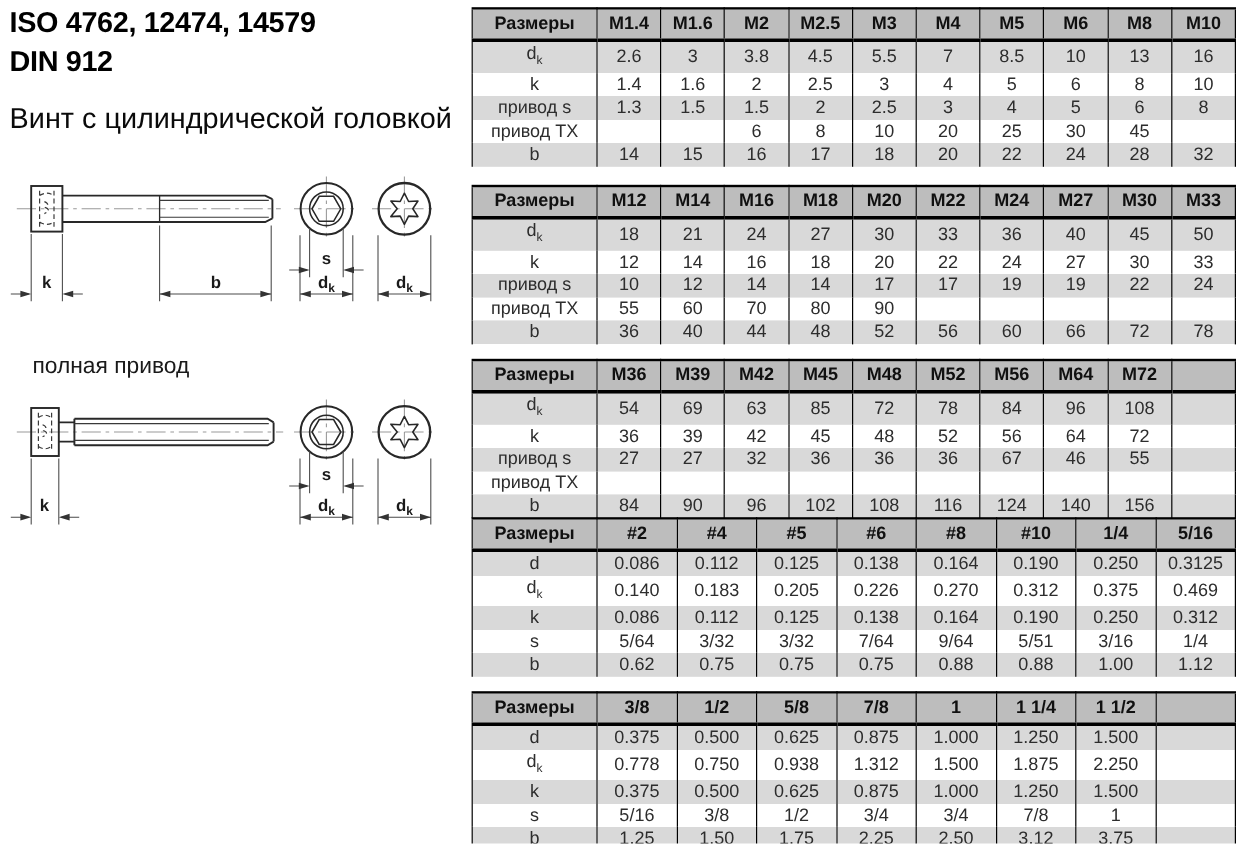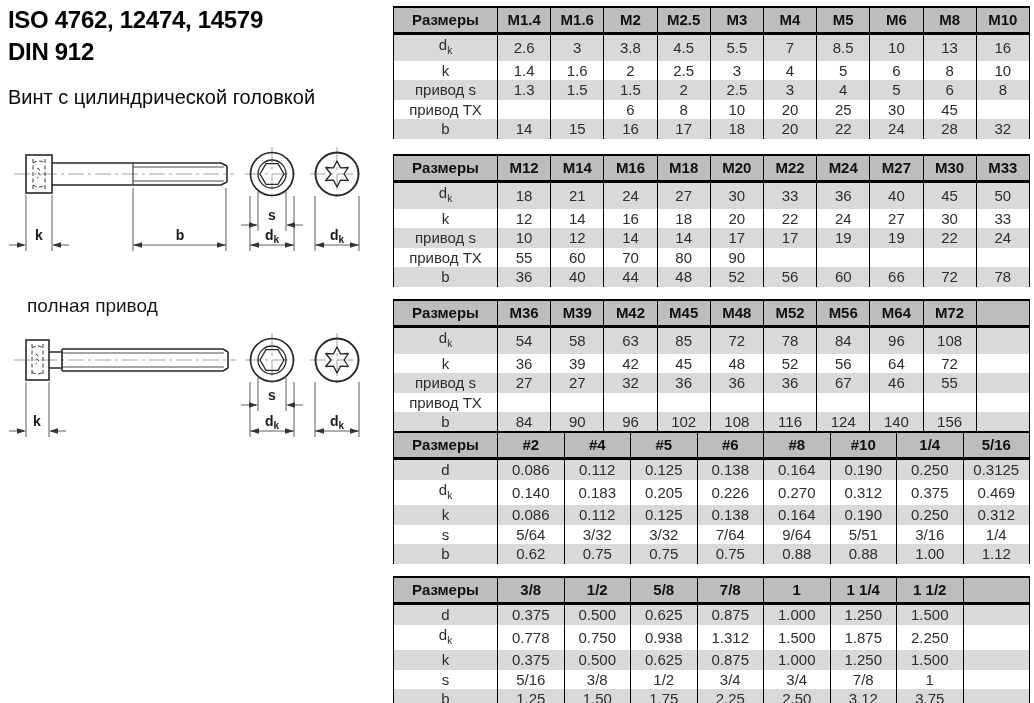--- a/index.html
+++ b/index.html
@@ -3,21 +3,21 @@
 <meta charset="utf-8">
 <style>
   html,body{margin:0;padding:0;}
   body{
     width:1034px;height:703px;background:#ffffff;position:relative;overflow:hidden;
     font-family:"Liberation Sans",sans-serif;color:#111;
   }
   .title-line{position:absolute;left:8px;font-size:24px;font-weight:bold;letter-spacing:-0.3px;color:#000;}
   .title-1{top:6px;}
   .title-2{top:38px;}
-  .subtitle{position:absolute;left:8px;top:86px;font-size:20px;color:#0a0a0a;}
+  .subtitle{position:absolute;left:8px;top:86px;font-size:24px;color:#0a0a0a;}
   .thread-label{position:absolute;left:27px;top:295px;font-size:19px;color:#1a1a1a;}
   svg.draw{position:absolute;left:0;}
   svg.d1{top:140px;}
   svg.d2{top:325px;}
   svg text{font-family:"Liberation Sans",sans-serif;font-size:14px;font-weight:bold;fill:#1a1a1a;}
 
   .right-col{position:absolute;left:393px;top:0;width:641px;height:703px;}
   table.dim-table{
     position:absolute;left:0;width:637px;border-collapse:collapse;table-layout:fixed;
     font-size:15px;border:1.5px solid #000;border-top:2.5px solid #000;border-bottom:none;
@@ -331,21 +331,21 @@
           <th>M56</th>
           <th>M64</th>
           <th>M72</th>
           <th></th>
         </tr>
       </thead>
       <tbody>
         <tr>
           <td>d<sub>k</sub></td>
           <td>54</td>
-          <td>58</td>
+          <td>69</td>
           <td>63</td>
           <td>85</td>
           <td>72</td>
           <td>78</td>
           <td>84</td>
           <td>96</td>
           <td>108</td>
           <td></td>
         </tr>
         <tr>

